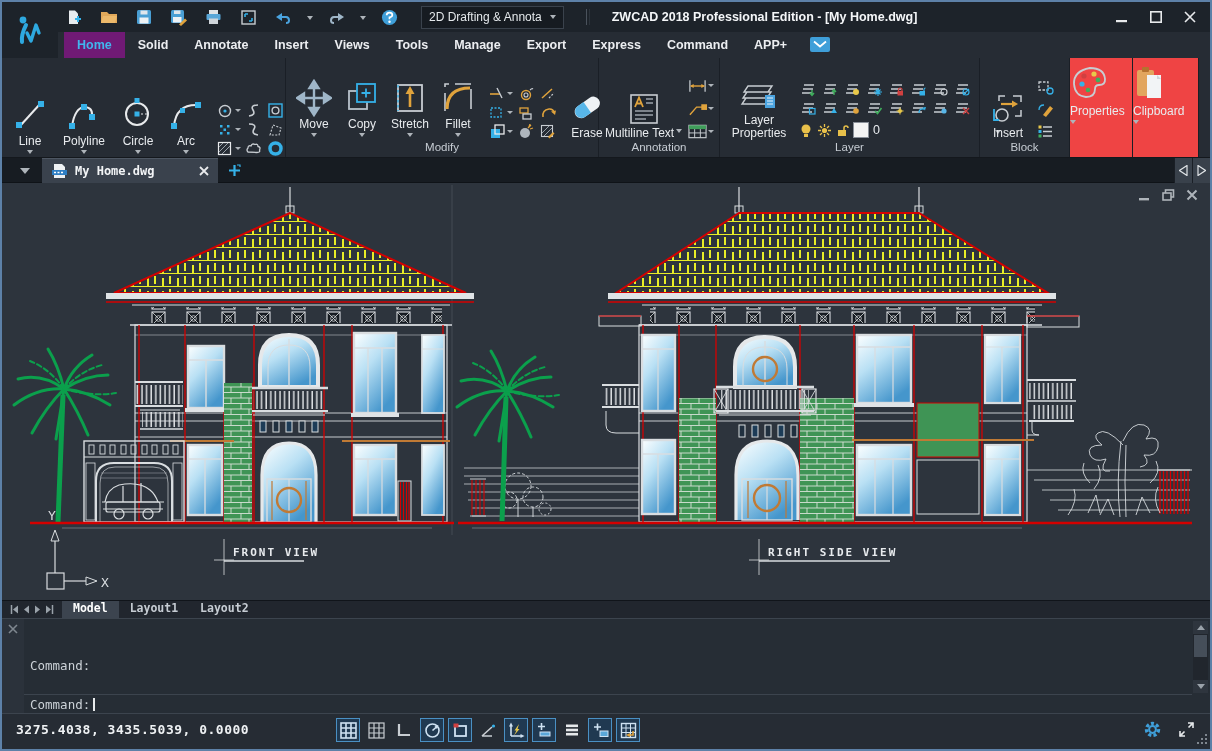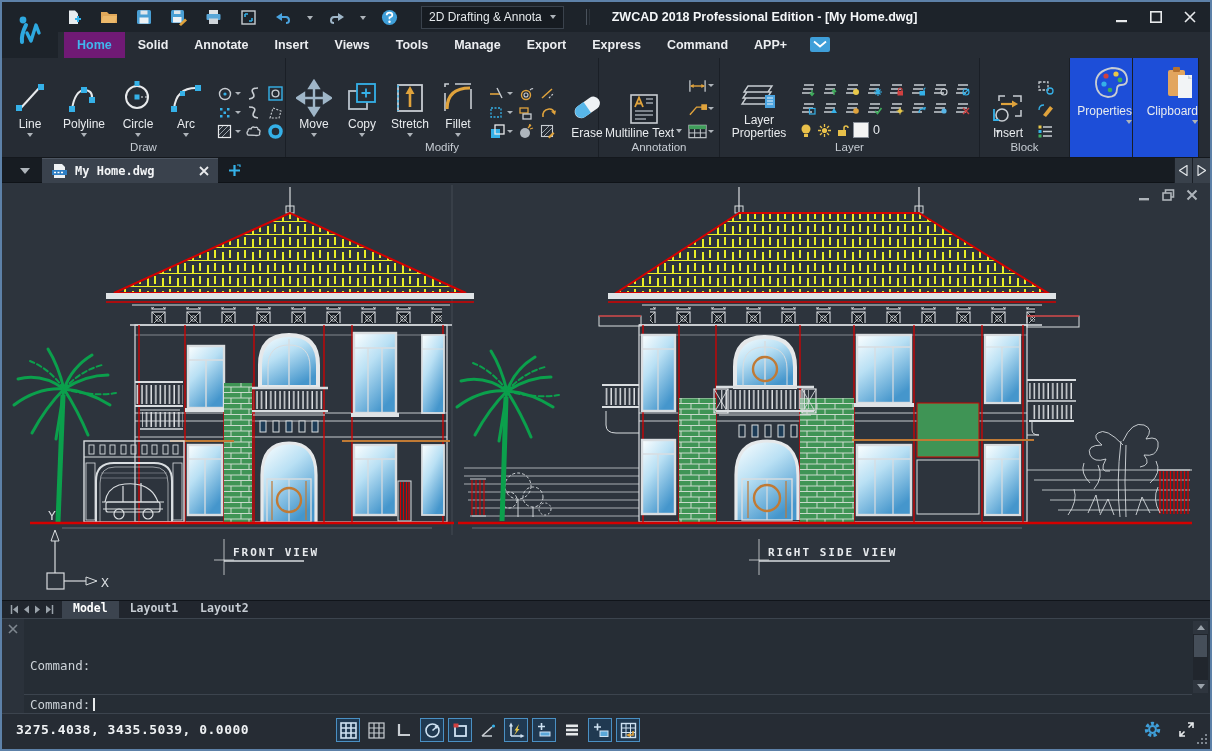--- a/index.html
+++ b/index.html
@@ -33,21 +33,21 @@
   .icaret{display:inline-block;width:0;height:0;border:3px solid transparent;border-top:4px solid #aeb4ba;margin-left:2px;vertical-align:1px;}
   .grid3{display:grid;grid-template-columns:auto auto auto;gap:2px 3px;margin:4px 0 0 5px;align-items:center;}
   .sm{width:19px;height:17px;display:flex;align-items:center;justify-content:center;}
   .smrow{display:flex;align-items:center;}
   .scaret{width:0;height:0;border:3px solid transparent;border-top:3.5px solid #aeb4ba;margin:3px 0 0 1px;}
   .lycol{display:flex;flex-direction:column;margin-left:5px;}
   .lyrow{display:flex;gap:3px;}
   .lycombo{display:flex;align-items:center;gap:4px;margin-top:4px;height:20px;width:206px;position:relative;color:#e8ebee;font-size:12.5px;}
   .lycombo .caret{position:absolute;right:4px;top:8px;}
   .swatch{width:14px;height:14px;background:#f4f4f4;border:1px solid #8a9099;}
-  .bigpanel{width:63px;background:#1d4ed8;display:flex;flex-direction:column;align-items:flex-end;padding-top:7px;color:#e8ebee;font-size:12px;border-right:1px solid #1a1f26;box-sizing:border-box;}
+  .bigpanel{width:63px;background:#ef4444;display:flex;flex-direction:column;align-items:flex-start;padding-top:7px;color:#e8ebee;font-size:12px;border-right:1px solid #1a1f26;box-sizing:border-box;}
   
   .doctabs{left:0;top:156px;right:0;height:25px;background:#171c22;display:flex;align-items:center;border-bottom:1px solid #0f1318;box-sizing:border-box;z-index:4;}
   .dtabcaret{margin:0 12px 0 18px;width:0;height:0;border:5px solid transparent;border-top:6px solid #aeb4ba;margin-top:6px;}
   .dtab{display:flex;align-items:center;gap:7px;height:24px;padding:0 9px;background:#3a424d;border-top:1px solid #4d5662;color:#f2f4f6;font:bold 12px "DejaVu Sans Mono",monospace;width:158px;}
   .dtab .grow{flex:1;}
   .newtab{width:20px;height:19px;margin-left:6px;display:flex;align-items:center;justify-content:center;}
   .tabscroll{position:absolute;right:0;top:0;height:25px;display:flex;}
   .tsbtn{width:17px;height:25px;background:#39414b;border-left:1px solid #1a1f26;display:flex;align-items:center;justify-content:center;}
   
   .canvas{left:0;top:181px;width:1208px;height:417px;background:#2d343d;}
@@ -362,21 +362,20 @@
                 <path d="M3,10 Q1,8 3,6 Q3,3 6,4 Q7,1 10,2.5 Q13,1.5 13,4.5 Q16,5 14.5,8 Q15.5,10.5 12,10.5 Z" stroke="#c8cdd2" stroke-width="1.3" fill="none"></path>
               </svg>
             </span>
           <span class="sm">
               <svg width="15" height="15" viewBox="0 0 15 15">
                 <circle cx="7.5" cy="7.5" r="5.5" fill="none" stroke="#35b1e8" stroke-width="3.5"></circle>
               </svg>
             </span>
         </div>
       </div>
-      <div class="plabel">Draw</div>
     </div>
 
     <div class="panel" style="width:313px">
       <div class="pbody">
         <div class="bb">
           <svg width="36" height="38" viewBox="0 0 36 38">
             <g stroke="#9fb6c8" stroke-width="2.4" fill="#9fb6c8">
                 <path d="M18,8 V30 M7,19 H29" fill="none"></path>
                 <polygon points="18,2 13.5,9 22.5,9"></polygon>
                 <polygon points="18,36 13.5,29 22.5,29"></polygon>

